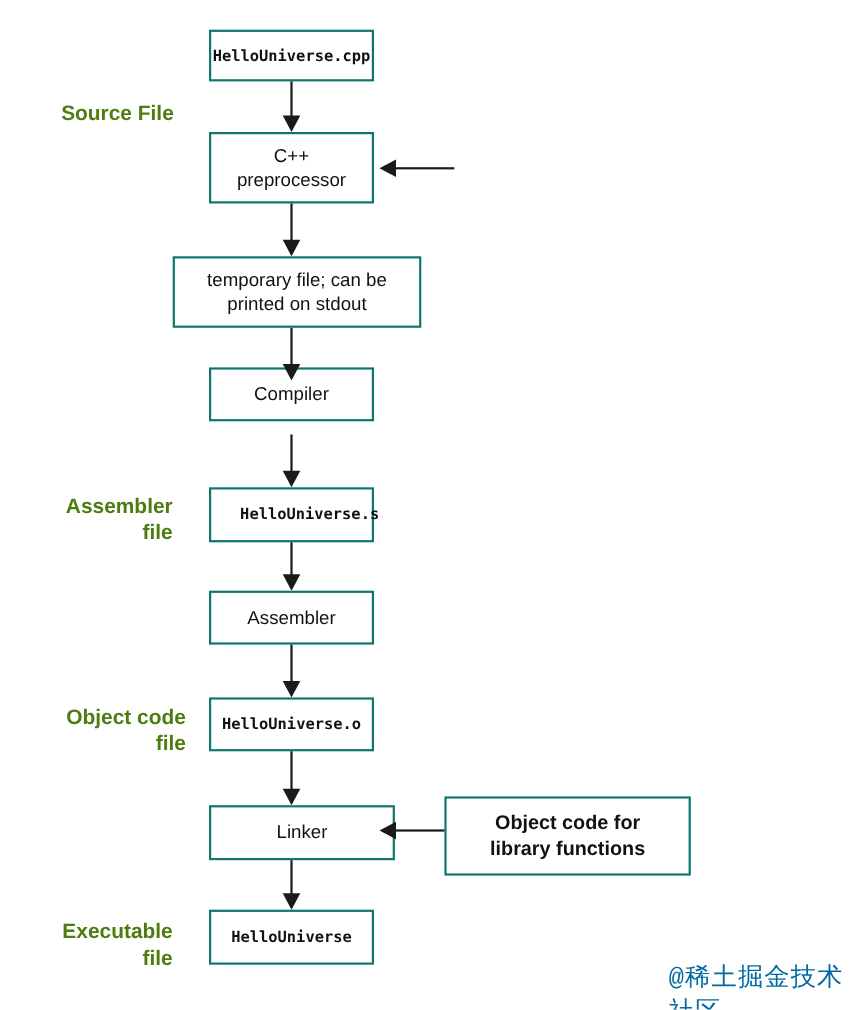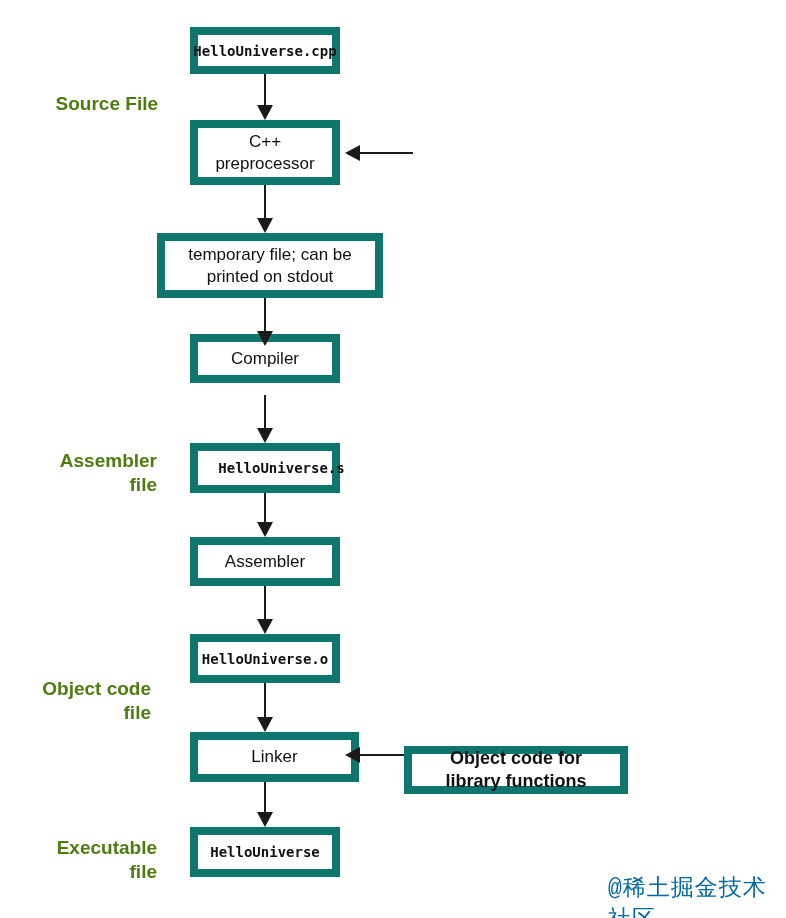--- a/index.html
+++ b/index.html
@@ -9,21 +9,21 @@
     width: 786px;
     height: 918px;
     background: #ffffff;
     font-family: "Liberation Sans", sans-serif;
     color: #111111;
     overflow: hidden;
   }
   .node {
     position: absolute;
     background: #ffffff;
-    border: 8px solid #0f766e;
+    border: 2px solid #0f766e;
     display: flex;
     align-items: center;
     justify-content: center;
     text-align: center;
     white-space: pre-line;
     font-size: 17px;
     line-height: 22px;
     color: #111111;
   }
   .node.mono {
@@ -81,21 +81,21 @@
   }
 </style>
 </head>
 <body>
 
 <div class="canvas">
 
   <div class="stage-label" style="left:18px; top:92px; width:140px;">Source File</div>
   <div class="stage-label" style="left:17px; top:449px; width:140px;">Assembler
 file</div>
-  <div class="stage-label" style="left:11px; top:641px; width:140px;margin-top:36px;">Object code
+  <div class="stage-label" style="left:29px; top:641px; width:140px;">Object code
 file</div>
   <div class="stage-label" style="left:17px; top:836px; width:140px;">Executable
 file</div>
 
   <div class="node mono" style="left:190px; top:27px; width:150px; height:47px;">HelloUniverse.cpp</div>
 
   <div class="node" style="left:190px; top:120px; width:150px; height:65px;">C++
 preprocessor</div>
 
   <div class="node" style="left:157px; top:233px; width:226px; height:65px;text-align:center;">temporary file; can be
@@ -107,21 +107,21 @@
 
   <div class="node" style="left:190px; top:537px; width:150px; height:49px;">Assembler</div>
 
   <div class="node mono" style="left:190px; top:634px; width:150px; height:49px;">HelloUniverse.o</div>
 
   <div class="node" style="left:190px; top:732px; width:169px; height:50px;">Linker</div>
 
   <div class="node mono" style="left:190px; top:827px; width:150px; height:50px;">HelloUniverse</div>
 
 
-  <div class="node bold-note" style="left:404px; top:724px; width:224px; height:48px;margin-top:22px;">Object code for
+  <div class="node bold-note" style="left:404px; top:724px; width:224px; height:72px;">Object code for
 library functions</div>
 
   <div class="varrow" style="left:257px; top:74px; height:46px;">
     <div class="line"></div>
     <div class="head"></div>
   </div>
   <div class="varrow" style="left:257px; top:185px; height:48px;">
     <div class="line"></div>
     <div class="head"></div>
   </div>

